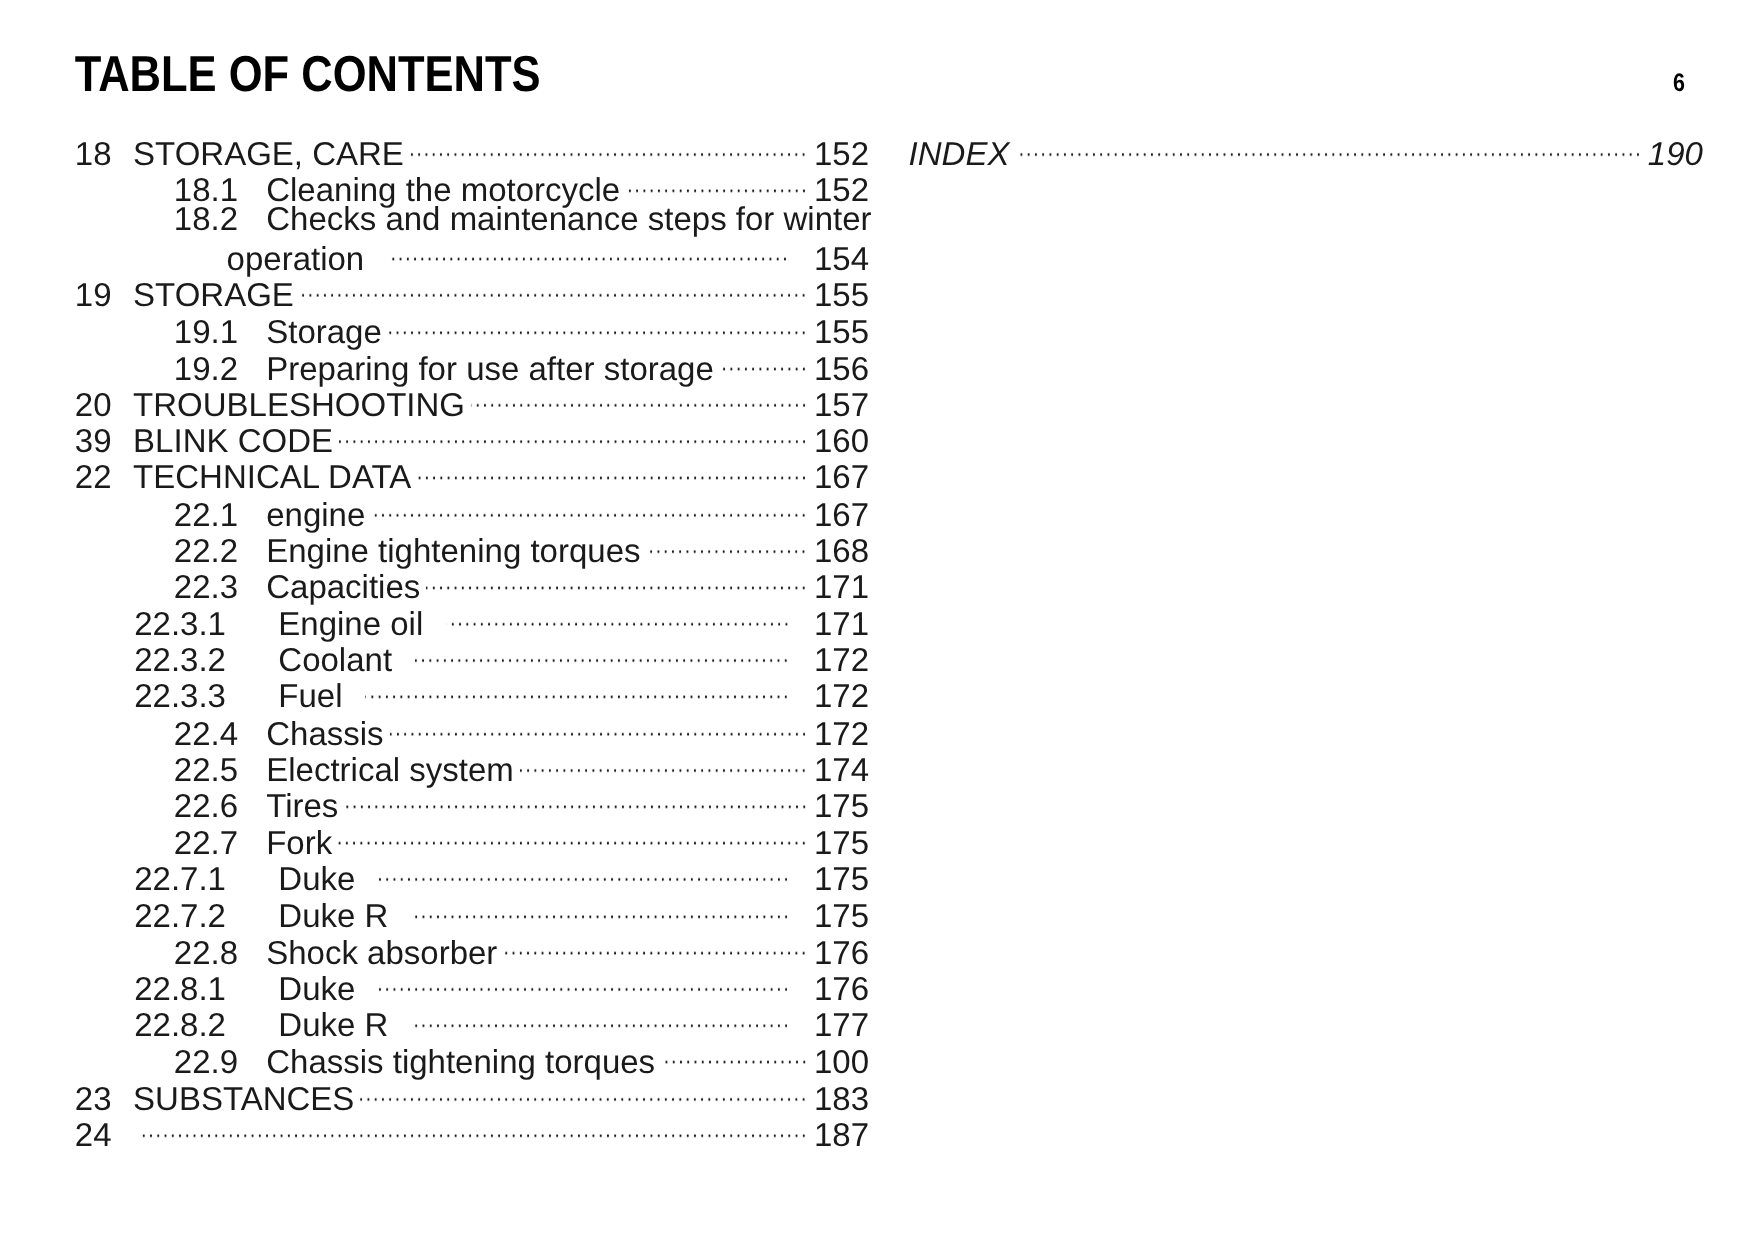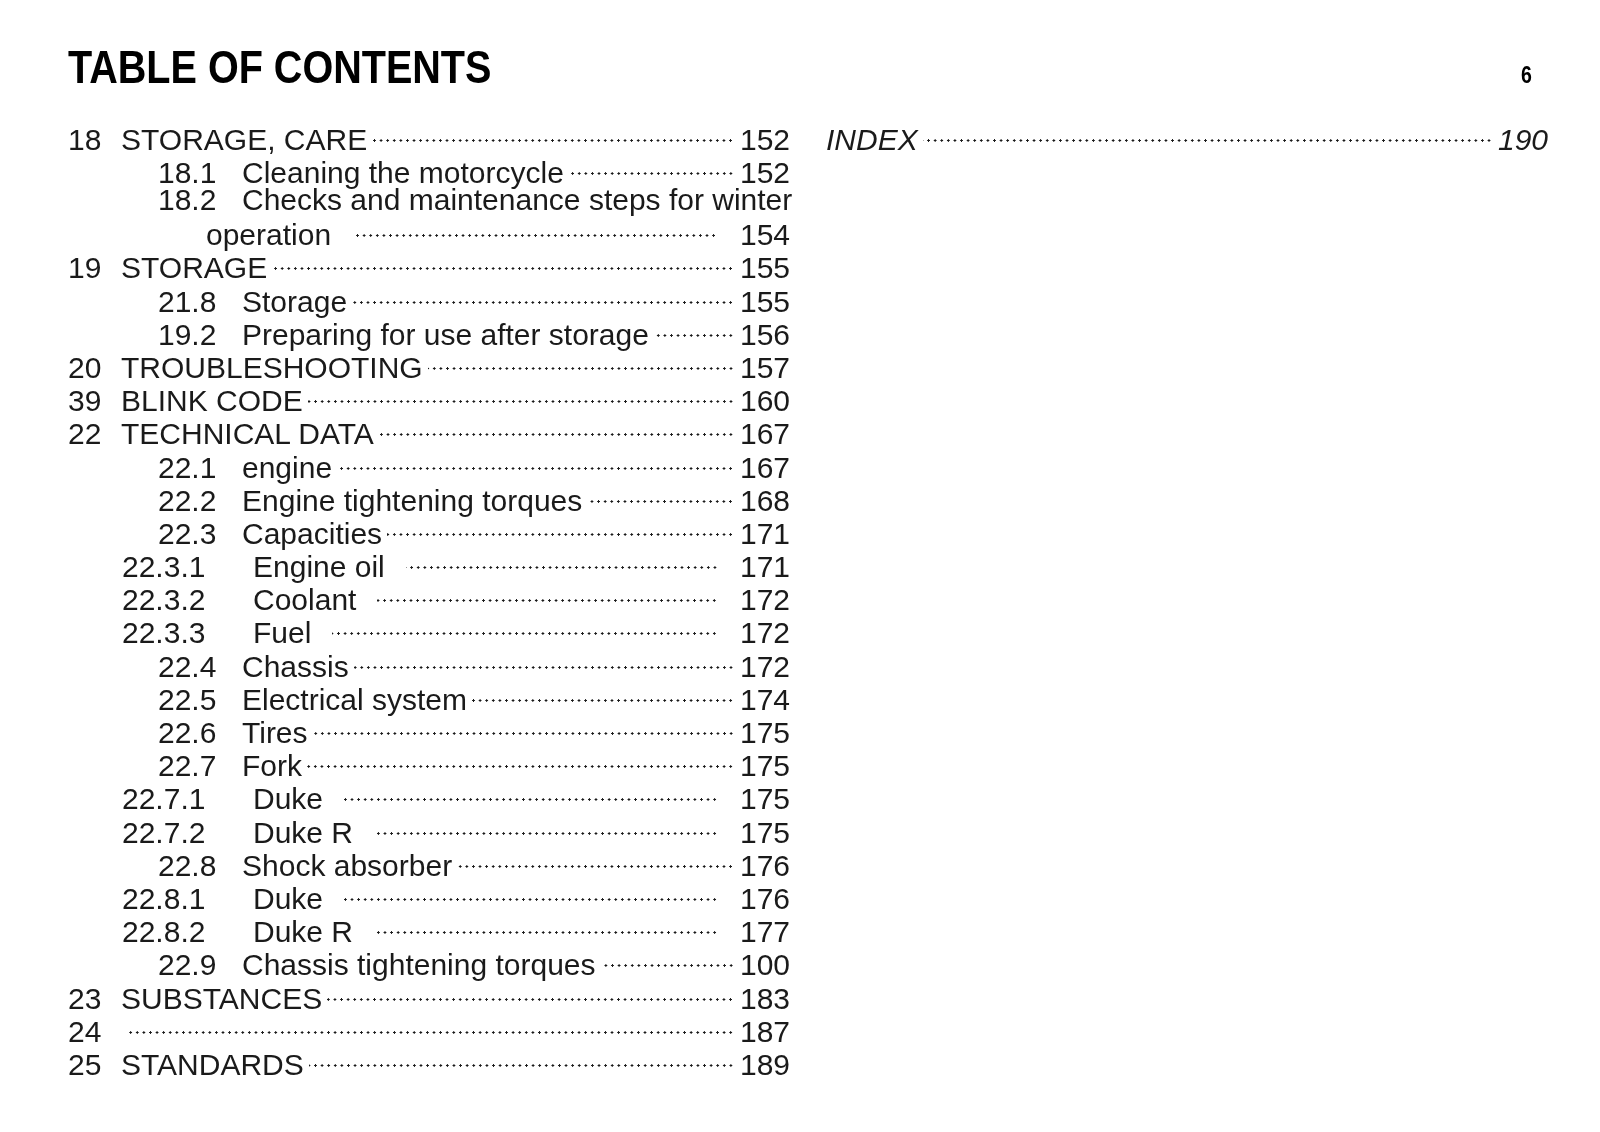--- a/index.html
+++ b/index.html
@@ -151,21 +151,21 @@
   </div>
 
   <div class="toc-entry lvl1">
     <span class="num">19</span>
     <span class="title">STORAGE</span>
     <span class="leader"></span>
     <span class="page">155</span>
   </div>
 
   <div class="toc-entry lvl2">
-    <span class="num">21.8</span>
+    <span class="num">19.1</span>
     <span class="title">Storage</span>
     <span class="leader"></span>
     <span class="page">155</span>
   </div>
 
   <div class="toc-entry lvl2">
     <span class="num">19.2</span>
     <span class="title">Preparing for use after storage</span>
     <span class="leader"></span>
     <span class="page">156</span>
@@ -310,26 +310,20 @@
     <span class="leader"></span>
     <span class="page">183</span>
   </div>
 
   <div class="toc-entry lvl1">
     <span class="num">24</span>
     <span class="leader"></span>
     <span class="page">187</span>
   </div>
 
-  <div class="toc-entry lvl1">
-    <span class="num">25</span>
-    <span class="title">STANDARDS</span>
-    <span class="leader"></span>
-    <span class="page">189</span>
-  </div>
 </div>
 
 <div class="toc-col right">
   <div class="toc-entry">
     <span class="title">INDEX</span>
     <span class="leader"></span>
     <span class="page">190</span>
   </div>
 </div>
 

